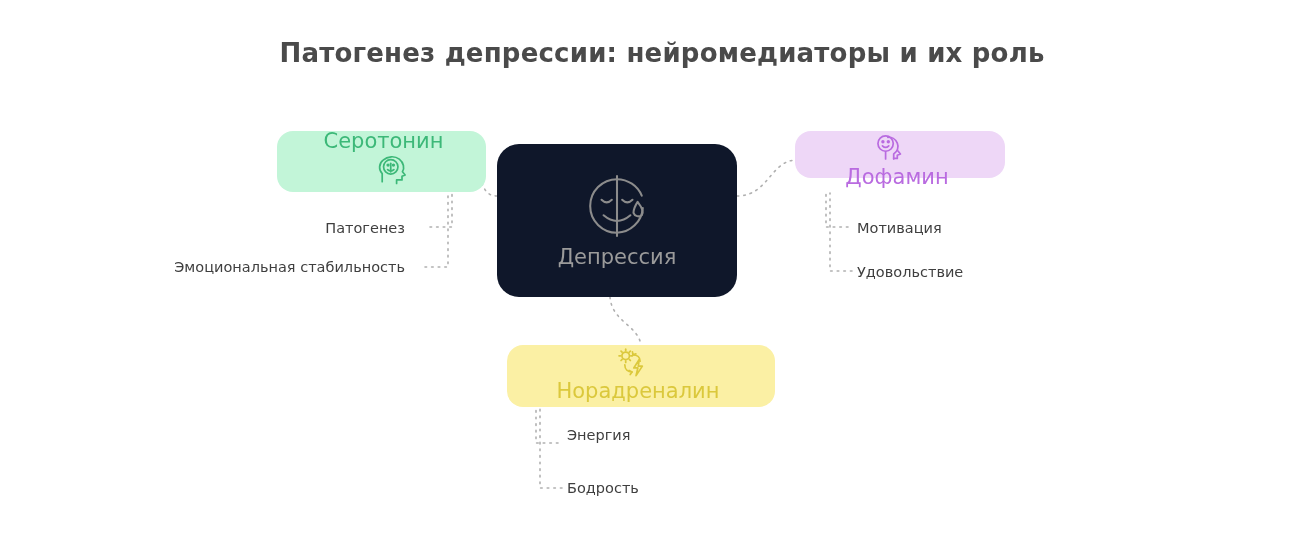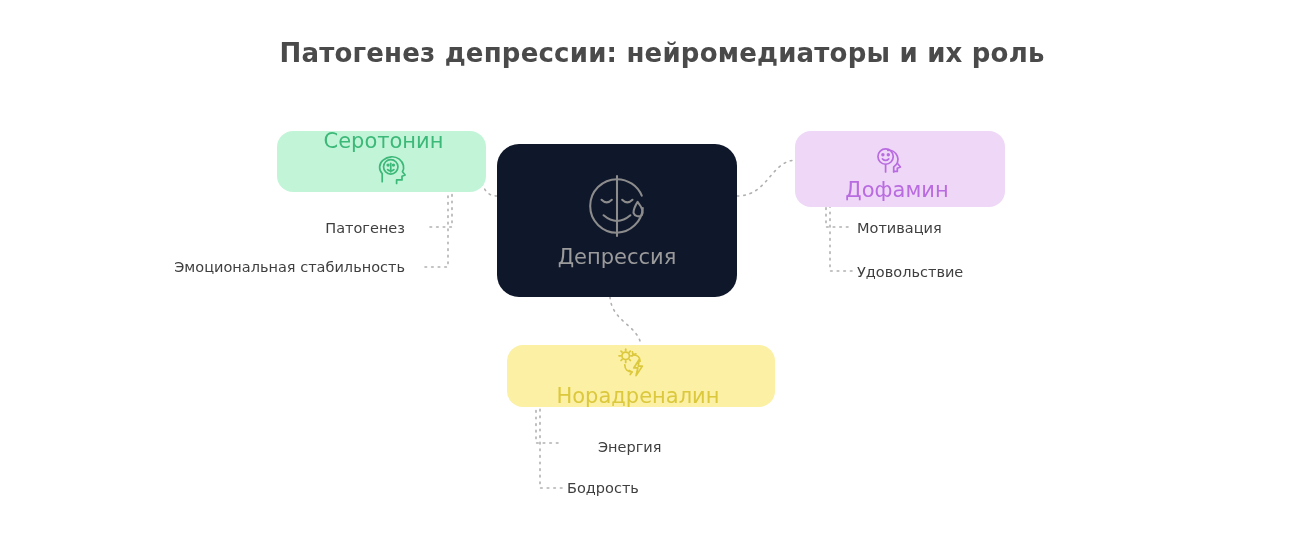--- a/index.html
+++ b/index.html
@@ -60,40 +60,40 @@
     color: #3cb878;
     font-size: 21px;
   }
   #node-serotonin .node-icon { margin-left: 18px; }
 
   
   #node-dopamine {
     left: 795px;
     top: 131px;
     width: 210px;
-    height: 76px;
+    height: 47px;
     background: #eed7f7;
-    padding: 13px 20px 0 14px;
+    padding: 0 20px 0 14px;
     justify-content: flex-start;
   }
   #node-dopamine .node-label {
     color: #b96be0;
     font-size: 21px;
   }
   #node-dopamine .node-icon { margin-right: 12px; }
 
   
   #node-noradrenalin {
     left: 507px;
     top: 345px;
     width: 268px;
     height: 62px;
     background: #fbf0a4;
     padding: 0 20px 0 14px;
-    justify-content: space-between;
+    justify-content: flex-start;
   }
   #node-noradrenalin .node-label {
     color: #dbc83c;
     font-size: 21px;
   }
   #node-noradrenalin .node-icon { margin-right: 12px; }
 
   .node-label {
     font-family: "DejaVu Sans", sans-serif;
     font-weight: normal;
@@ -147,21 +147,21 @@
   }
   .sub-right { text-align: right; }
   .sub-left  { text-align: left; }
 
   #sub-sero-0 { right: 895px; top: 221px; }
   #sub-sero-1 { right: 895px; top: 260px; margin-left: 34px; }
 
   #sub-dopa-0 { left: 857px; top: 221px; }
   #sub-dopa-1 { left: 857px; top: 265px; }
 
-  #sub-nora-0 { left: 567px; top: 440px; margin-left: 31px; }
+  #sub-nora-0 { left: 567px; top: 428px; }
   #sub-nora-1 { left: 567px; top: 481px; }
 </style>
 </head>
 <body>
 
 <svg id="canvas" viewBox="0 0 1300 546" xmlns="http://www.w3.org/2000/svg">
   <g fill="none" stroke="#b0b0b0" stroke-width="1.6" stroke-linecap="round" stroke-dasharray="1.6 5">
 
     <path d="M497,196 C478,196 486,172 466,166"></path>
 

